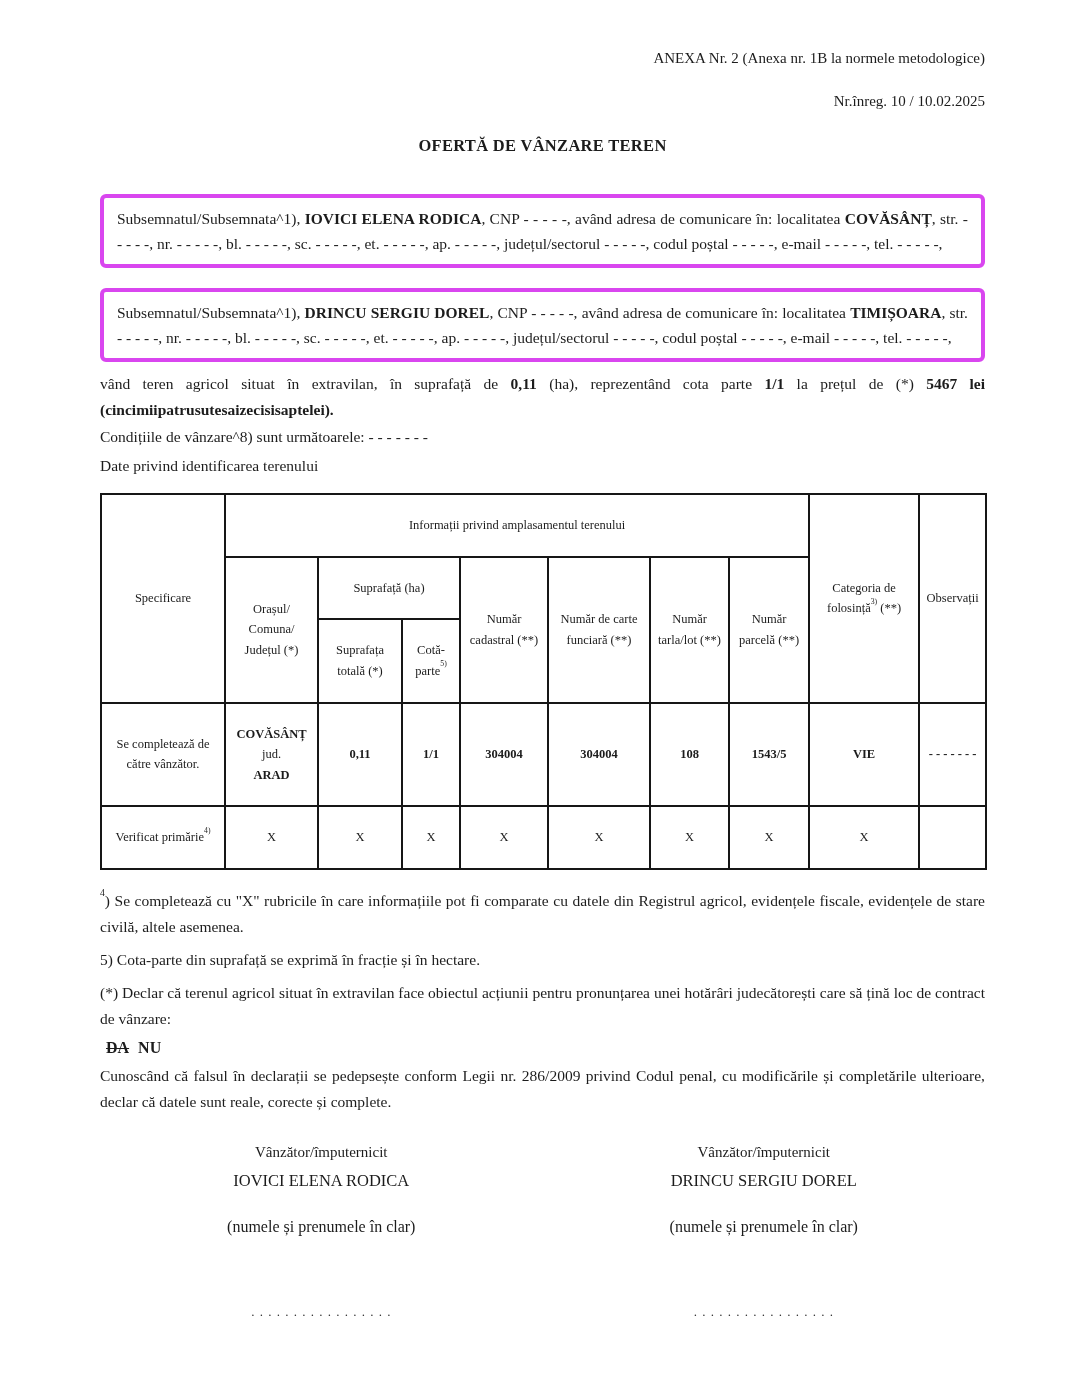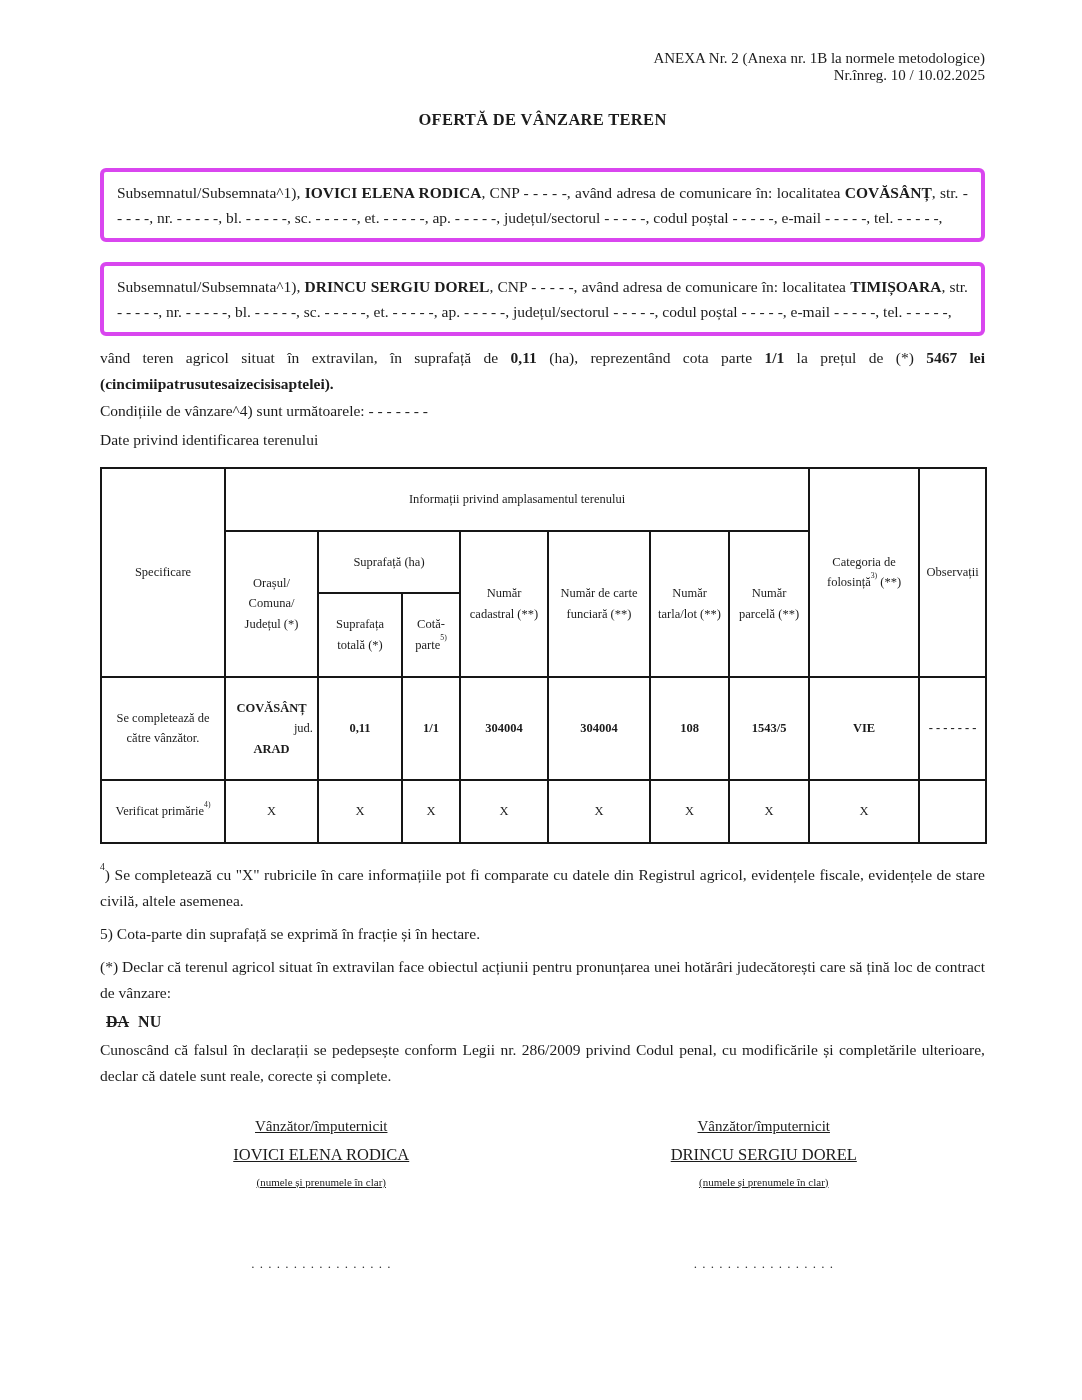--- a/index.html
+++ b/index.html
@@ -3,21 +3,21 @@
 <meta charset="utf-8">
 <style>
   html, body { margin: 0; padding: 0; background: #ffffff; }
   .page {
     width: 1082px; height: 1400px; background: #ffffff;
     font-family: "Liberation Serif", serif; color: #1c1c1c;
     box-sizing: border-box; padding: 50px 97px 0 100px;
     overflow: hidden;
   }
   .right { text-align: right; font-size: 15px; }
-  .reg-line { }
+  .reg-line { margin-top: 26px; }
   .doc-title { margin-top: 26px; text-align: center; font-weight: bold; font-size: 16.5px; letter-spacing: 0.3px; }
 
   .party-box {
     margin-top: 38px; border: 4px solid #d946ef; border-radius: 6px;
     padding: 8px 13px; font-size: 15.5px; line-height: 25px; text-align: justify;
   }
   .party-box + .party-box { margin-top: 20px; }
 
   .par { font-size: 15.5px; line-height: 25.5px; text-align: justify; }
   .sale-par { margin-top: 9px; }
@@ -32,33 +32,33 @@
     font-size: 12.5px; line-height: 1.65; padding: 20px 4px; overflow: hidden;
   }
   .hrow1 { height: 56px; }
   .hrow2 { height: 55px; }
   .hrow3 { height: 73px; }
   .drow  { height: 91px; }
   .xrow  { height: 53px; border-radius: 21px; }
   .pre { white-space: pre-line; }
   td.val { font-weight: bold; font-size: 13.5px; }
   td.xcell { font-size: 20px; }
-  .loc-sub { font-weight: normal; text-align: right; }
+  .loc-sub { font-weight: normal; }
   sup { font-size: 0.62em; line-height: 0; position: relative; top: -0.45em; }
 
   .fn-block { margin-top: 18px; }
   .fn { margin: 0 0 7px 0; font-size: 15.5px; line-height: 26px; text-align: justify; }
   .danu { font-size: 16px; font-weight: bold; margin: 2px 0 6px 6px; }
   .danu .da { text-decoration: line-through; margin-right: 9px; }
 
   .sig-row { display: flex; margin-top: 30px; }
-  .sig-col { width: 50%; text-align: center; text-decoration: underline; }
+  .sig-col { width: 50%; text-align: center; }
   .sig-role { font-size: 15px; }
   .sig-name { font-size: 16.5px; margin-top: 10px; }
-  .sig-note { font-size: 11px; margin-top: 11px; }
+  .sig-note { font-size: 16px; margin-top: 27px; }
   .dots-row { display: flex; margin-top: 68px; }
   .dots-col { width: 50%; text-align: center; font-size: 13px; letter-spacing: 1px; color: #333; }
 </style>
 </head>
 <body>
 
 <div class="page">
 
   <div class="right">ANEXA Nr. 2 (Anexa nr. 1B la normele metodologice)</div>
   <div class="right reg-line">Nr.înreg. 10 / 10.02.2025</div>
@@ -75,21 +75,21 @@
   <div class="par sale-par">
     <span>vând teren agricol situat în extravilan, în suprafață de</span>
     <b>0,11</b>
     <span>(ha), reprezentând cota parte</span>
     <b>1/1</b>
     <span>la prețul de (*)</span>
     <b>5467 lei</b>
     <b>(cincimiipatrusutesaizecisisaptelei).</b>
   </div>
 
-  <div class="line">Condițiile de vânzare^4) sunt următoarele: - - - - - - -</div>
+  <div class="line">Condițiile de vânzare^8) sunt următoarele: - - - - - - -</div>
   <div class="line">Date privind identificarea terenului</div>
 
   <table class="land">
     <colgroup>
       <col style="width:124px">
         <col style="width:93px">
         <col style="width:84px">
         <col style="width:58px">
         <col style="width:88px">
       <col style="width:102px">

